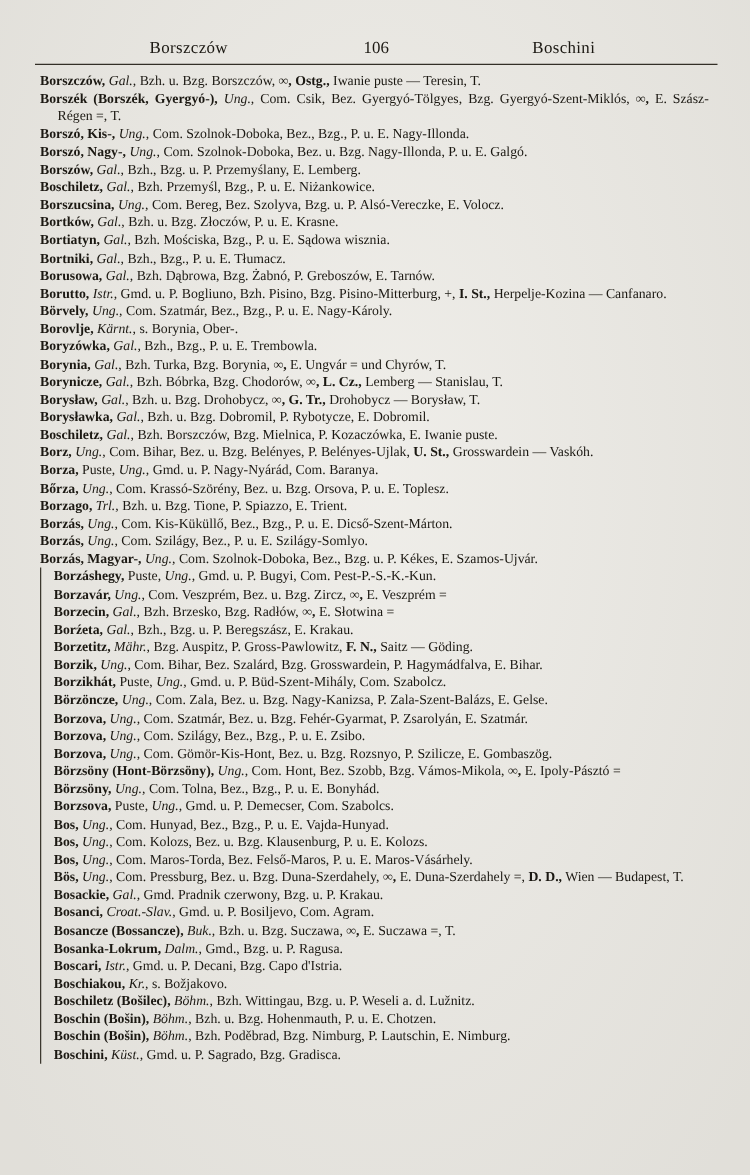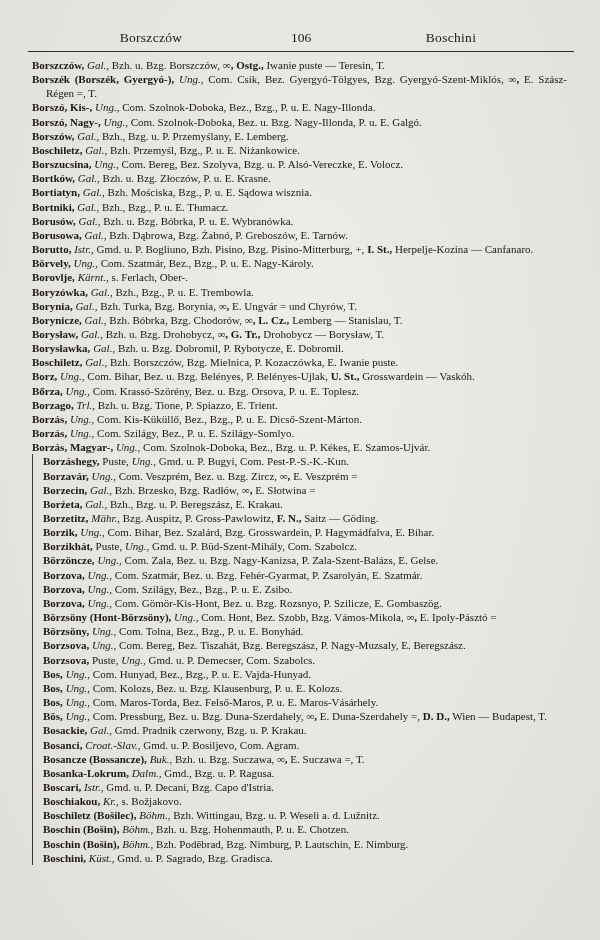--- a/index.html
+++ b/index.html
@@ -82,53 +82,52 @@
         <div class="entry"><span class="s-b">Borszczów,</span><span class="s-i"> Gal.,</span><span class="s-n"> Bzh. u. Bzg. Borszczów, </span><span class="s-b">∞, Ostg.,</span><span class="s-n"> Iwanie puste — Teresin, T.</span></div>
         <div class="entry"><span class="s-b">Borszék (Borszék, Gyergyó-),</span><span class="s-i"> Ung.,</span><span class="s-n"> Com. Csik, Bez. Gyergyó-Tölgyes, Bzg. Gyergyó-Szent-Miklós, </span><span class="s-b">∞,</span><span class="s-n"> E. Szász-Régen =, T.</span></div>
         <div class="entry"><span class="s-b">Borszó, Kis-,</span><span class="s-i"> Ung.,</span><span class="s-n"> Com. Szolnok-Doboka, Bez., Bzg., P. u. E. Nagy-Illonda.</span></div>
         <div class="entry"><span class="s-b">Borszó, Nagy-,</span><span class="s-i"> Ung.,</span><span class="s-n"> Com. Szolnok-Doboka, Bez. u. Bzg. Nagy-Illonda, P. u. E. Galgó.</span></div>
         <div class="entry"><span class="s-b">Borszów,</span><span class="s-i"> Gal.,</span><span class="s-n"> Bzh., Bzg. u. P. Przemyślany, E. Lemberg.</span></div>
         <div class="entry"><span class="s-b">Boschiletz,</span><span class="s-i"> Gal.,</span><span class="s-n"> Bzh. Przemyśl, Bzg., P. u. E. Niżankowice.</span></div>
         <div class="entry"><span class="s-b">Borszucsina,</span><span class="s-i"> Ung.,</span><span class="s-n"> Com. Bereg, Bez. Szolyva, Bzg. u. P. Alsó-Vereczke, E. Volocz.</span></div>
         <div class="entry"><span class="s-b">Bortków,</span><span class="s-i"> Gal.,</span><span class="s-n"> Bzh. u. Bzg. Złoczów, P. u. E. Krasne.</span></div>
         <div class="entry"><span class="s-b">Bortiatyn,</span><span class="s-i"> Gal.,</span><span class="s-n"> Bzh. Mościska, Bzg., P. u. E. Sądowa wisznia.</span></div>
         <div class="entry"><span class="s-b">Bortniki,</span><span class="s-i"> Gal.,</span><span class="s-n"> Bzh., Bzg., P. u. E. Tłumacz.</span></div>
-        <div class="entry"><span class="s-b">Borusów,</span><span class="s-i"> Gal.,</span><span class="s-n"> Bzh. u. Bzg. Bóbrka, P. u. E. Wybranówka.</span></div>
         <div class="entry"><span class="s-b">Borusowa,</span><span class="s-i"> Gal.,</span><span class="s-n"> Bzh. Dąbrowa, Bzg. Żabnó, P. Greboszów, E. Tarnów.</span></div>
         <div class="entry"><span class="s-b">Borutto,</span><span class="s-i"> Istr.,</span><span class="s-n"> Gmd. u. P. Bogliuno, Bzh. Pisino, Bzg. Pisino-Mitterburg, +, </span><span class="s-b">I. St.,</span><span class="s-n"> Herpelje-Kozina — Canfanaro.</span></div>
         <div class="entry"><span class="s-b">Börvely,</span><span class="s-i"> Ung.,</span><span class="s-n"> Com. Szatmár, Bez., Bzg., P. u. E. Nagy-Károly.</span></div>
-        <div class="entry"><span class="s-b">Borovlje,</span><span class="s-i"> Kärnt.,</span><span class="s-n"> s. Ferlach, Ober-.</span></div>
+        <div class="entry"><span class="s-b">Borovlje,</span><span class="s-i"> Kärnt.,</span><span class="s-n"> s. Borynia, Ober-.</span></div>
         <div class="entry"><span class="s-b">Boryzówka,</span><span class="s-i"> Gal.,</span><span class="s-n"> Bzh., Bzg., P. u. E. Trembowla.</span></div>
         <div class="entry"><span class="s-b">Borynia,</span><span class="s-i"> Gal.,</span><span class="s-n"> Bzh. Turka, Bzg. Borynia, </span><span class="s-b">∞,</span><span class="s-n"> E. Ungvár = und Chyrów, T.</span></div>
         <div class="entry"><span class="s-b">Borynicze,</span><span class="s-i"> Gal.,</span><span class="s-n"> Bzh. Bóbrka, Bzg. Chodorów, </span><span class="s-b">∞, L. Cz.,</span><span class="s-n"> Lemberg — Stanislau, T.</span></div>
         <div class="entry"><span class="s-b">Borysław,</span><span class="s-i"> Gal.,</span><span class="s-n"> Bzh. u. Bzg. Drohobycz, </span><span class="s-b">∞, G. Tr.,</span><span class="s-n"> Drohobycz — Borysław, T.</span></div>
         <div class="entry"><span class="s-b">Borysławka,</span><span class="s-i"> Gal.,</span><span class="s-n"> Bzh. u. Bzg. Dobromil, P. Rybotycze, E. Dobromil.</span></div>
         <div class="entry"><span class="s-b">Boschiletz,</span><span class="s-i"> Gal.,</span><span class="s-n"> Bzh. Borszczów, Bzg. Mielnica, P. Kozaczówka, E. Iwanie puste.</span></div>
         <div class="entry"><span class="s-b">Borz,</span><span class="s-i"> Ung.,</span><span class="s-n"> Com. Bihar, Bez. u. Bzg. Belényes, P. Belényes-Ujlak, </span><span class="s-b">U. St.,</span><span class="s-n"> Grosswardein — Vaskóh.</span></div>
+        <div class="entry"><span class="s-b">Borza,</span><span class="s-n"> Puste,</span><span class="s-i"> Ung.,</span><span class="s-n"> Gmd. u. P. Nagy-Nyárád, Com. Baranya.</span></div>
         <div class="entry"><span class="s-b">Bőrza,</span><span class="s-i"> Ung.,</span><span class="s-n"> Com. Krassó-Szörény, Bez. u. Bzg. Orsova, P. u. E. Toplesz.</span></div>
         <div class="entry"><span class="s-b">Borzago,</span><span class="s-i"> Trl.,</span><span class="s-n"> Bzh. u. Bzg. Tione, P. Spiazzo, E. Trient.</span></div>
         <div class="entry"><span class="s-b">Borzás,</span><span class="s-i"> Ung.,</span><span class="s-n"> Com. Kis-Küküllő, Bez., Bzg., P. u. E. Dicső-Szent-Márton.</span></div>
         <div class="entry"><span class="s-b">Borzás,</span><span class="s-i"> Ung.,</span><span class="s-n"> Com. Szilágy, Bez., P. u. E. Szilágy-Somlyo.</span></div>
         <div class="entry"><span class="s-b">Borzás, Magyar-,</span><span class="s-i"> Ung.,</span><span class="s-n"> Com. Szolnok-Doboka, Bez., Bzg. u. P. Kékes, E. Szamos-Ujvár.</span></div>
       </div>
     <div class="col col-right">
         <div class="entry"><span class="s-b">Borzáshegy,</span><span class="s-n"> Puste,</span><span class="s-i"> Ung.,</span><span class="s-n"> Gmd. u. P. Bugyi, Com. Pest-P.-S.-K.-Kun.</span></div>
         <div class="entry"><span class="s-b">Borzavár,</span><span class="s-i"> Ung.,</span><span class="s-n"> Com. Veszprém, Bez. u. Bzg. Zircz, </span><span class="s-b">∞,</span><span class="s-n"> E. Veszprém =</span></div>
         <div class="entry"><span class="s-b">Borzecin,</span><span class="s-i"> Gal.,</span><span class="s-n"> Bzh. Brzesko, Bzg. Radłów, </span><span class="s-b">∞,</span><span class="s-n"> E. Słotwina =</span></div>
         <div class="entry"><span class="s-b">Borźeta,</span><span class="s-i"> Gal.,</span><span class="s-n"> Bzh., Bzg. u. P. Beregszász, E. Krakau.</span></div>
         <div class="entry"><span class="s-b">Borzetitz,</span><span class="s-i"> Mähr.,</span><span class="s-n"> Bzg. Auspitz, P. Gross-Pawlowitz, </span><span class="s-b">F. N.,</span><span class="s-n"> Saitz — Göding.</span></div>
         <div class="entry"><span class="s-b">Borzik,</span><span class="s-i"> Ung.,</span><span class="s-n"> Com. Bihar, Bez. Szalárd, Bzg. Grosswardein, P. Hagymádfalva, E. Bihar.</span></div>
         <div class="entry"><span class="s-b">Borzikhát,</span><span class="s-n"> Puste,</span><span class="s-i"> Ung.,</span><span class="s-n"> Gmd. u. P. Büd-Szent-Mihály, Com. Szabolcz.</span></div>
         <div class="entry"><span class="s-b">Börzöncze,</span><span class="s-i"> Ung.,</span><span class="s-n"> Com. Zala, Bez. u. Bzg. Nagy-Kanizsa, P. Zala-Szent-Balázs, E. Gelse.</span></div>
         <div class="entry"><span class="s-b">Borzova,</span><span class="s-i"> Ung.,</span><span class="s-n"> Com. Szatmár, Bez. u. Bzg. Fehér-Gyarmat, P. Zsarolyán, E. Szatmár.</span></div>
         <div class="entry"><span class="s-b">Borzova,</span><span class="s-i"> Ung.,</span><span class="s-n"> Com. Szilágy, Bez., Bzg., P. u. E. Zsibo.</span></div>
         <div class="entry"><span class="s-b">Borzova,</span><span class="s-i"> Ung.,</span><span class="s-n"> Com. Gömör-Kis-Hont, Bez. u. Bzg. Rozsnyo, P. Szilicze, E. Gombaszög.</span></div>
         <div class="entry"><span class="s-b">Börzsöny (Hont-Börzsöny),</span><span class="s-i"> Ung.,</span><span class="s-n"> Com. Hont, Bez. Szobb, Bzg. Vámos-Mikola, </span><span class="s-b">∞,</span><span class="s-n"> E. Ipoly-Pásztó =</span></div>
         <div class="entry"><span class="s-b">Börzsöny,</span><span class="s-i"> Ung.,</span><span class="s-n"> Com. Tolna, Bez., Bzg., P. u. E. Bonyhád.</span></div>
-        <div class="entry"><span class="s-b">Borzsova,</span><span class="s-i"> Ung.,</span><span class="s-n"> Com. Bereg, Bez. Tiszahát, Bzg. Beregszász, P. Nagy-Muzsaly, E. Beregszász.</span></div>
         <div class="entry"><span class="s-b">Borzsova,</span><span class="s-n"> Puste,</span><span class="s-i"> Ung.,</span><span class="s-n"> Gmd. u. P. Demecser, Com. Szabolcs.</span></div>
         <div class="entry"><span class="s-b">Bos,</span><span class="s-i"> Ung.,</span><span class="s-n"> Com. Hunyad, Bez., Bzg., P. u. E. Vajda-Hunyad.</span></div>
         <div class="entry"><span class="s-b">Bos,</span><span class="s-i"> Ung.,</span><span class="s-n"> Com. Kolozs, Bez. u. Bzg. Klausenburg, P. u. E. Kolozs.</span></div>
         <div class="entry"><span class="s-b">Bos,</span><span class="s-i"> Ung.,</span><span class="s-n"> Com. Maros-Torda, Bez. Felső-Maros, P. u. E. Maros-Vásárhely.</span></div>
         <div class="entry"><span class="s-b">Bös,</span><span class="s-i"> Ung.,</span><span class="s-n"> Com. Pressburg, Bez. u. Bzg. Duna-Szerdahely, </span><span class="s-b">∞,</span><span class="s-n"> E. Duna-Szerdahely =, </span><span class="s-b">D. D.,</span><span class="s-n"> Wien — Budapest, T.</span></div>
         <div class="entry"><span class="s-b">Bosackie,</span><span class="s-i"> Gal.,</span><span class="s-n"> Gmd. Pradnik czerwony, Bzg. u. P. Krakau.</span></div>
         <div class="entry"><span class="s-b">Bosanci,</span><span class="s-i"> Croat.-Slav.,</span><span class="s-n"> Gmd. u. P. Bosiljevo, Com. Agram.</span></div>
         <div class="entry"><span class="s-b">Bosancze (Bossancze),</span><span class="s-i"> Buk.,</span><span class="s-n"> Bzh. u. Bzg. Suczawa, </span><span class="s-b">∞,</span><span class="s-n"> E. Suczawa =, T.</span></div>
         <div class="entry"><span class="s-b">Bosanka-Lokrum,</span><span class="s-i"> Dalm.,</span><span class="s-n"> Gmd., Bzg. u. P. Ragusa.</span></div>
         <div class="entry"><span class="s-b">Boscari,</span><span class="s-i"> Istr.,</span><span class="s-n"> Gmd. u. P. Decani, Bzg. Capo d'Istria.</span></div>

